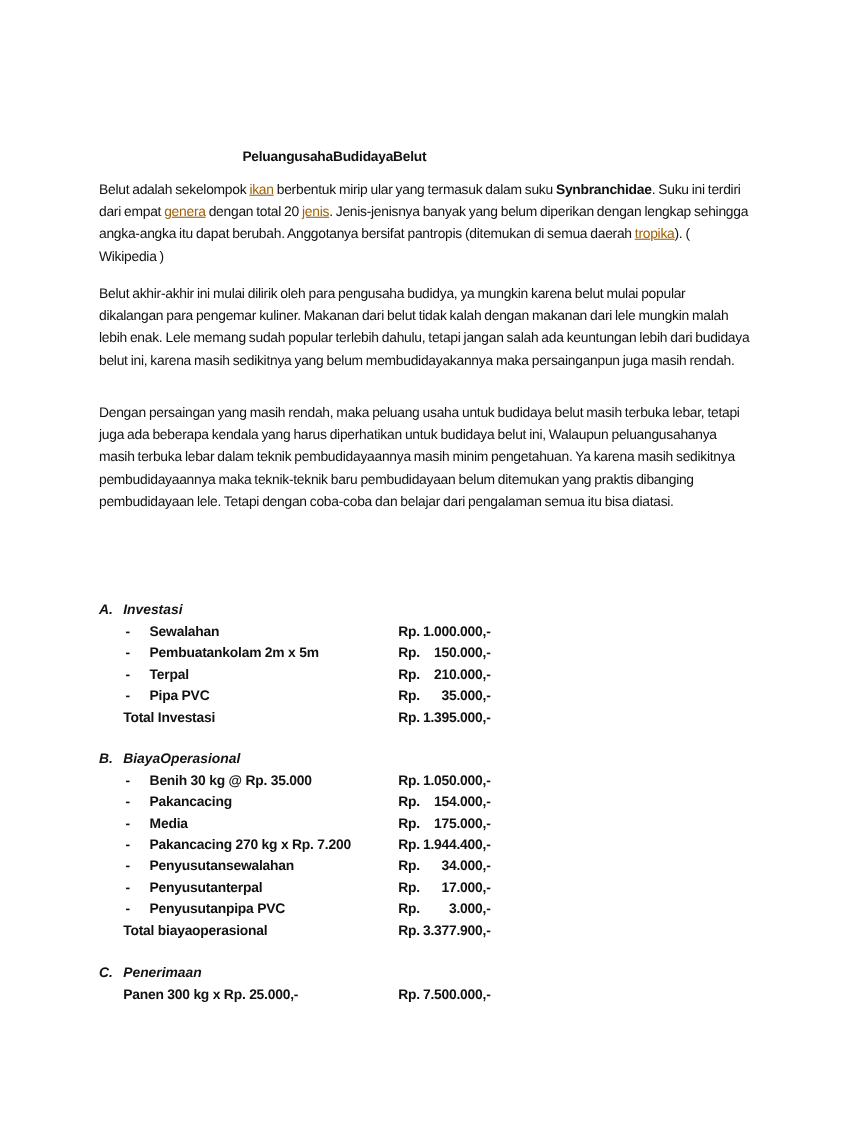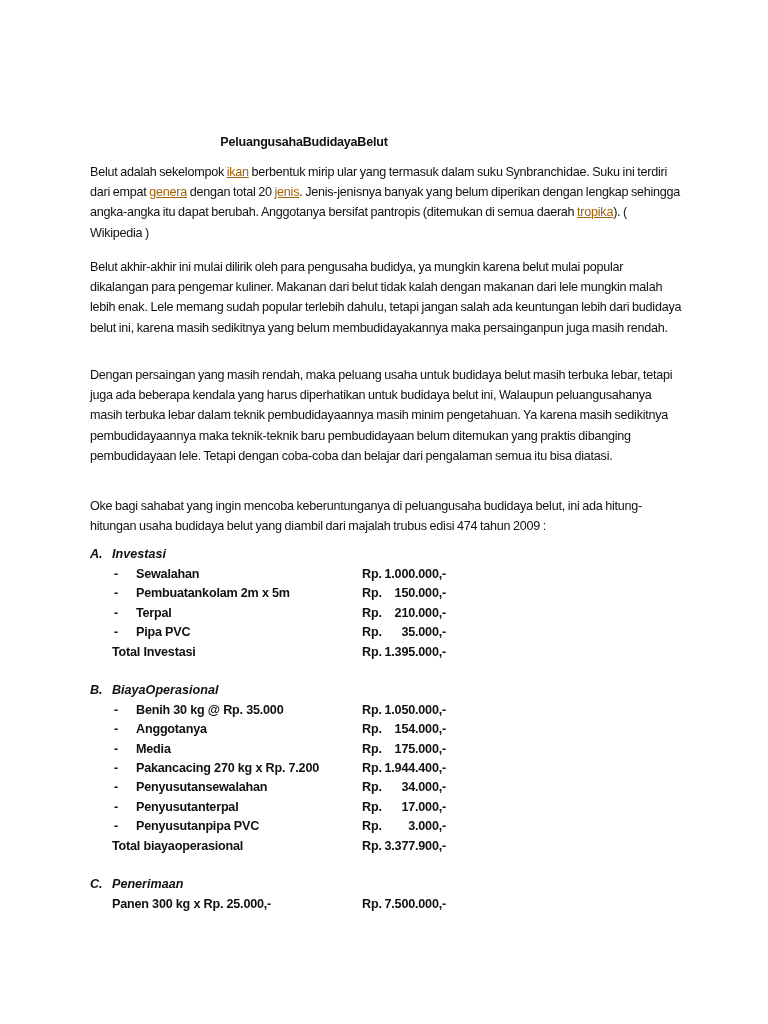--- a/index.html
+++ b/index.html
@@ -12,21 +12,21 @@
   .title {
     position: absolute; top: 135px; left: 0; width: 608px; text-align: center;
     font-size: 12.5px; font-weight: bold; letter-spacing: -0.2px;
   }
   .para {
     position: absolute; left: 90px; width: 592px;
     font-size: 12.6px; line-height: 20.2px; letter-spacing: -0.25px;
     word-spacing: -0.5px;
   }
   .para a { color: #a16207; text-decoration: underline; }
-  .b { font-weight: normal; }
+  .b { font-weight: bold; }
   .sec-head {
     position: absolute; left: 90px; font-size: 12.6px; font-style: italic; font-weight: bold;
   }
   .sec-head .letter { display: inline-block; width: 22px; }
   .row {
     position: absolute; left: 0; width: 768px; height: 19px; font-size: 12.6px; font-weight: bold;
     letter-spacing: -0.2px;
   }
   .row .dash { position: absolute; left: 114px; }
   .row .label { position: absolute; left: 136px; white-space: nowrap; }
@@ -40,21 +40,20 @@
 <div class="page">
 
   <div class="title">PeluangusahaBudidayaBelut</div>
 
   <div class="para" style="top:162px;"><span>Belut adalah sekelompok </span><a>ikan</a><span> berbentuk mirip ular yang termasuk dalam suku </span><span class="b">Synbranchidae</span><span>. Suku ini terdiri dari empat </span><a>genera</a><span> dengan total 20 </span><a>jenis</a><span>. Jenis-jenisnya banyak yang belum diperikan dengan lengkap sehingga angka-angka itu dapat berubah. Anggotanya bersifat pantropis (ditemukan di semua daerah </span><a>tropika</a><span>). ( Wikipedia )</span></div>
 
   <div class="para" style="top:257px;">Belut akhir-akhir ini mulai dilirik oleh para pengusaha budidya, ya mungkin karena belut mulai popular dikalangan para pengemar kuliner. Makanan dari belut tidak kalah dengan makanan dari lele mungkin malah lebih enak. Lele memang sudah popular terlebih dahulu, tetapi jangan salah ada keuntungan lebih dari budidaya belut ini, karena masih sedikitnya yang belum membudidayakannya maka persainganpun juga masih rendah.</div>
 
   <div class="para" style="top:365px;">Dengan persaingan yang masih rendah, maka peluang usaha untuk budidaya belut masih terbuka lebar, tetapi juga ada beberapa kendala yang harus diperhatikan untuk budidaya belut ini, Walaupun peluangusahanya masih terbuka lebar dalam teknik pembudidayaannya masih minim pengetahuan. Ya karena masih sedikitnya pembudidayaannya maka teknik-teknik baru pembudidayaan belum ditemukan yang praktis dibanging pembudidayaan lele. Tetapi dengan coba-coba dan belajar dari pengalaman semua itu bisa diatasi.</div>
 
-  <div class="para" style="top:496px;">Oke bagi sahabat yang ingin mencoba keberuntunganya di peluangusaha budidaya belut, ini ada hitung-hitungan usaha budidaya belut yang diambil dari majalah trubus edisi 474 tahun 2009 :</div>
 
   <div class="sec-head" style="top:547px;">
     <span class="letter">A.</span><span>Investasi</span>
   </div>
 
   <div class="row" style="top:567px;">
     <span class="dash">-</span>
     <span class="label">Sewalahan</span>
     <span class="rp">Rp.</span>
     <span class="amt">1.000.000,-</span>
@@ -88,21 +87,21 @@
   </div>
 
   <div class="row" style="top:703px;">
     <span class="dash">-</span>
     <span class="label">Benih 30 kg @ Rp. 35.000</span>
     <span class="rp">Rp.</span>
     <span class="amt">1.050.000,-</span>
   </div>
   <div class="row" style="top:722px;">
     <span class="dash">-</span>
-    <span class="label">Anggotanya</span>
+    <span class="label">Pakancacing</span>
     <span class="rp">Rp.</span>
     <span class="amt">154.000,-</span>
   </div>
   <div class="row" style="top:742px;">
     <span class="dash">-</span>
     <span class="label">Media</span>
     <span class="rp">Rp.</span>
     <span class="amt">175.000,-</span>
   </div>
   <div class="row" style="top:761px;">

